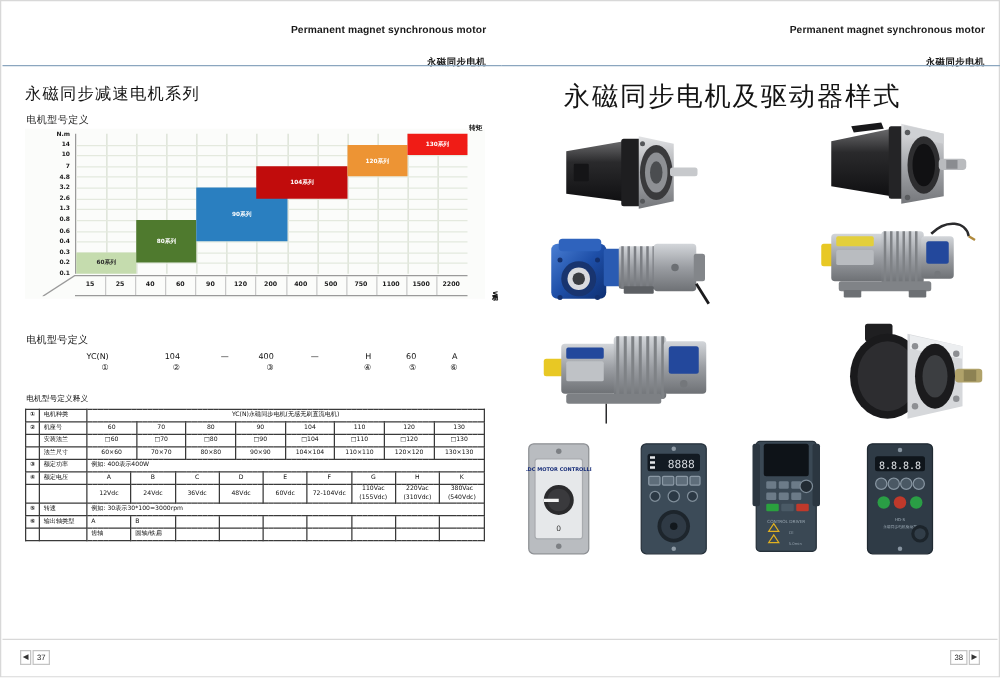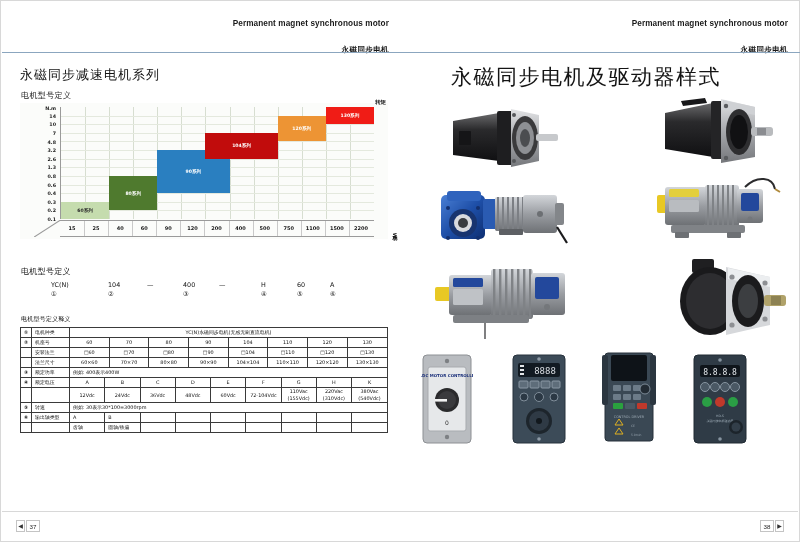--- a/index.html
+++ b/index.html
@@ -122,21 +122,21 @@
     transform: rotate(-33deg); transform-origin: left center;
   }
 
   
   #model-title {
     position: absolute; left: 19px; top: 213px;
     font-size: 8px; color: #161616; letter-spacing: .3px;
     font-family: "DejaVu Sans", sans-serif;
   }
   #model-row { position: absolute; left: 19px; top: 228px; width: 360px; height: 26px; }
-  .mcell { position: absolute; text-align: left; }
+  .mcell { position: absolute; text-align: right; }
   .mcell .mv {
     font-size: 6.4px; color: #111; font-family: "DejaVu Sans", sans-serif;
     white-space: nowrap; display: block;
   }
   .mcell .mn {
     font-size: 6.4px; color: #111; font-family: "DejaVu Sans", sans-serif;
     display: block; margin-top: 1px;
   }
   #explain-title {
     position: absolute; left: 19px; top: 262px;

